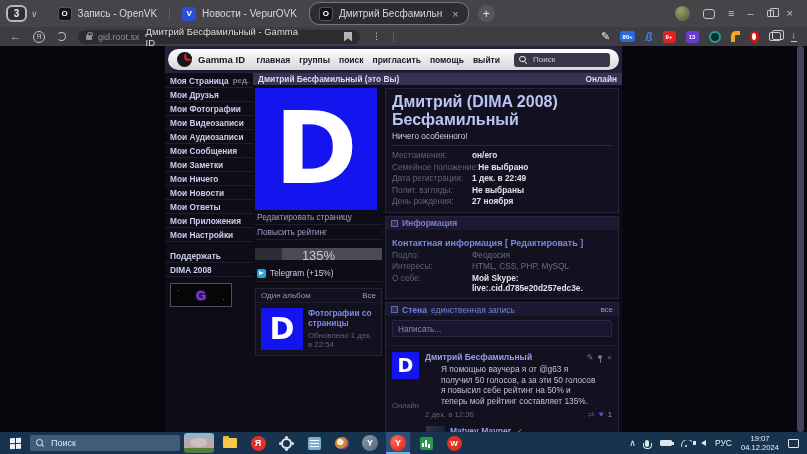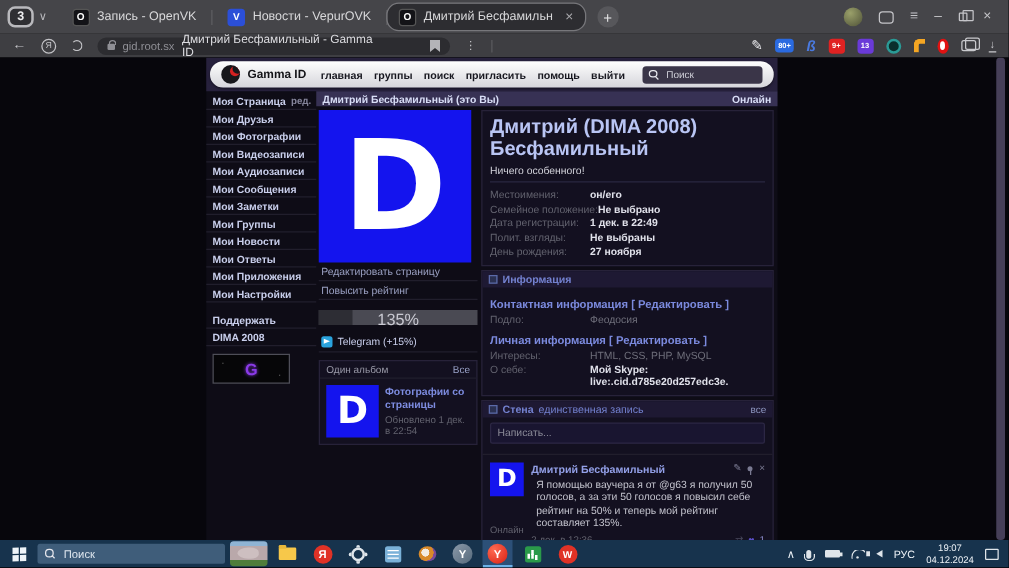--- a/index.html
+++ b/index.html
@@ -156,21 +156,21 @@
   .post-av{width:27px;flex:none;text-align:center}
   .av-sq{width:27px;height:27px;background:#1414ee;display:grid;place-items:center}
   .av-sq span{color:#fff;font-weight:bold;font-size:19px;line-height:1;font-family:"DejaVu Sans",sans-serif}
   .post-online{color:#62626e;font-size:7.5px;margin-top:22px}
   .post-body{flex:1;min-width:0}
   .post-head{display:flex;align-items:center}
   .pauthor{color:#93a0e8;font-weight:bold;font-size:8.5px}
   .post-tools{margin-left:auto;display:flex;gap:5px;align-items:center;color:#7a7a92;font-size:8px}
   .pin{width:4px;height:4px;border-radius:50%;background:#7a7a92;position:relative}
   .pin::after{content:"";position:absolute;left:1.2px;top:3.5px;width:1.2px;height:4px;background:#7a7a92}
-  .ptext{color:#c3c3cd;font-size:8.3px;line-height:1.28;margin:2px 4px}
+  .ptext{color:#c3c3cd;font-size:8.3px;line-height:1.28;margin:2px 16px}
   .post-foot{display:flex;align-items:center;margin-top:3px}
   .pdate{color:#62626e;font-size:7.8px}
   .plikes{margin-left:auto;display:flex;gap:4px;align-items:center}
   .repost{color:#4a4a5e;font-size:8px}
   .heart{color:#5b50c8;font-size:8.5px}
   .lcount{color:#8f8fd0;font-size:7.8px}
   .comment{display:flex;gap:5px;padding:5px 6px 2px 40px}
   .c-av{width:19px;height:19px;flex:none;display:grid;place-items:center}
   .c-av.photo{background:linear-gradient(135deg,#2a3550,#0f1420)}
   .c-body{flex:1;min-width:0}
@@ -316,21 +316,21 @@
         <div class="sb-item">
           <span>Моя Страница</span>
           <span class="sb-edit">ред.</span>
         </div>
         <div class="sb-item">Мои Друзья</div>
         <div class="sb-item">Мои Фотографии</div>
         <div class="sb-item">Мои Видеозаписи</div>
         <div class="sb-item">Мои Аудиозаписи</div>
         <div class="sb-item">Мои Сообщения</div>
         <div class="sb-item">Мои Заметки</div>
-        <div class="sb-item">Мои Группы</div>
+        <div class="sb-item">Мои Ничего</div>
         <div class="sb-item">Мои Новости</div>
         <div class="sb-item">Мои Ответы</div>
         <div class="sb-item">Мои Приложения</div>
         <div class="sb-item">Мои Настройки</div>
         <div class="sb-item gap">Поддержать</div>
         <div class="sb-item">DIMA 2008</div>
         <div class="banner">
           <span class="g">G</span>
         </div>
       </div>
@@ -409,24 +409,20 @@
               </div>
               <div class="pad">
                 <div class="subhead">
                   <span>Контактная информация</span>
                   <span class="edit">[ Редактировать ]</span>
                 </div>
                 <div class="frow">
                     <span class="lab">Подло:</span>
                     <span class="val mut">Феодосия</span>
                   </div>
-                <div class="subhead" style="margin-top:7px">
-                  <span>Личная информация</span>
-                  <span class="edit">[ Редактировать ]</span>
-                </div>
                 <div class="frow">
                     <span class="lab">Интересы:</span>
                     <span class="val mut">HTML, CSS, PHP, MySQL</span>
                   </div>
                 <div class="frow">
                     <span class="lab">О себе:</span>
                     <span class="val">Мой Skype: live:.cid.d785e20d257edc3e.</span>
                   </div>
               </div>
             </div>

